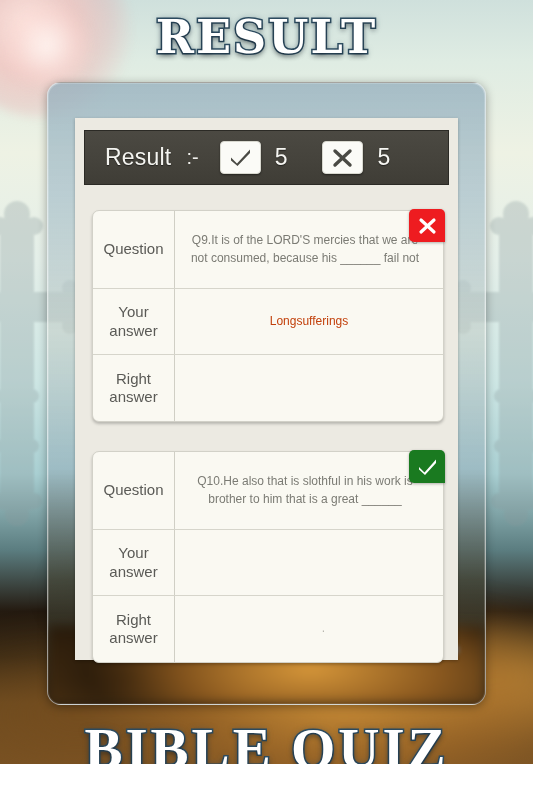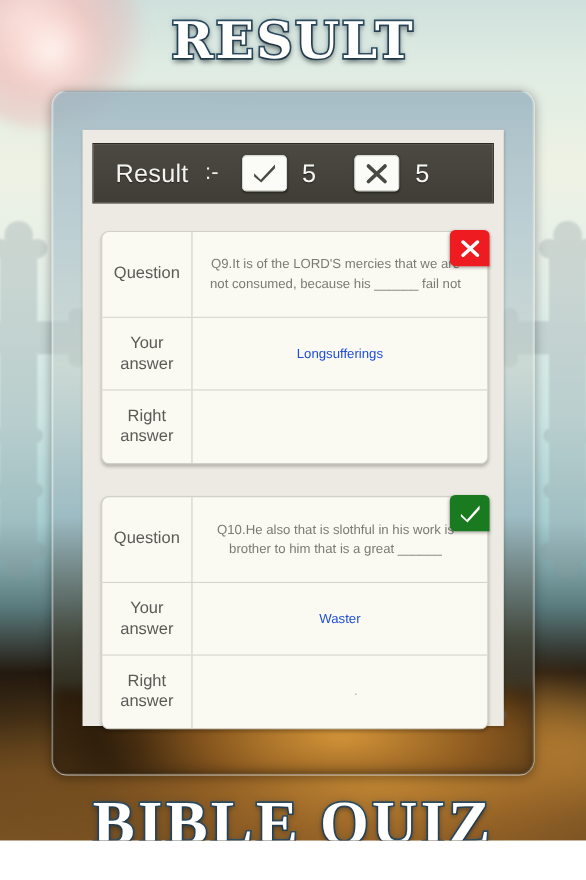--- a/index.html
+++ b/index.html
@@ -198,21 +198,21 @@
     flex: 1;
     display: flex;
     align-items: center;
     justify-content: center;
     text-align: center;
     color: #7b7b74;
     font-size: 12px;
     line-height: 1.45;
     padding: 8px 14px;
   }
-  .qvalue.answer { font-size: 12px; color: #1d4ed8; }
+  .qvalue.answer { font-size: 12px; color: #c2410c; }
   .qvalue.empty  { color: #b6b5ad; font-size: 12px; }
 
   .qrow.question { min-height: 78px; }
   .qrow.question .qvalue { padding: 9px 22px 9px 14px; }
 
   
   .badge {
     position: absolute;
     top: -2px; right: -2px;
     width: 36px; height: 33px;
@@ -375,21 +375,20 @@
         </span>
       </div>
 
       <div class="qrow question">
         <div class="qlabel">Question</div>
         <div class="qvalue">Q10.He also that is slothful in his work is brother to him that is a great ______</div>
       </div>
 
       <div class="qrow">
         <div class="qlabel">Your<br>answer</div>
-        <div class="qvalue answer">Waster</div>
       </div>
 
       <div class="qrow">
         <div class="qlabel">Right<br>answer</div>
         <div class="qvalue empty">.</div>
       </div>
     </div>
 
   </div>
 

